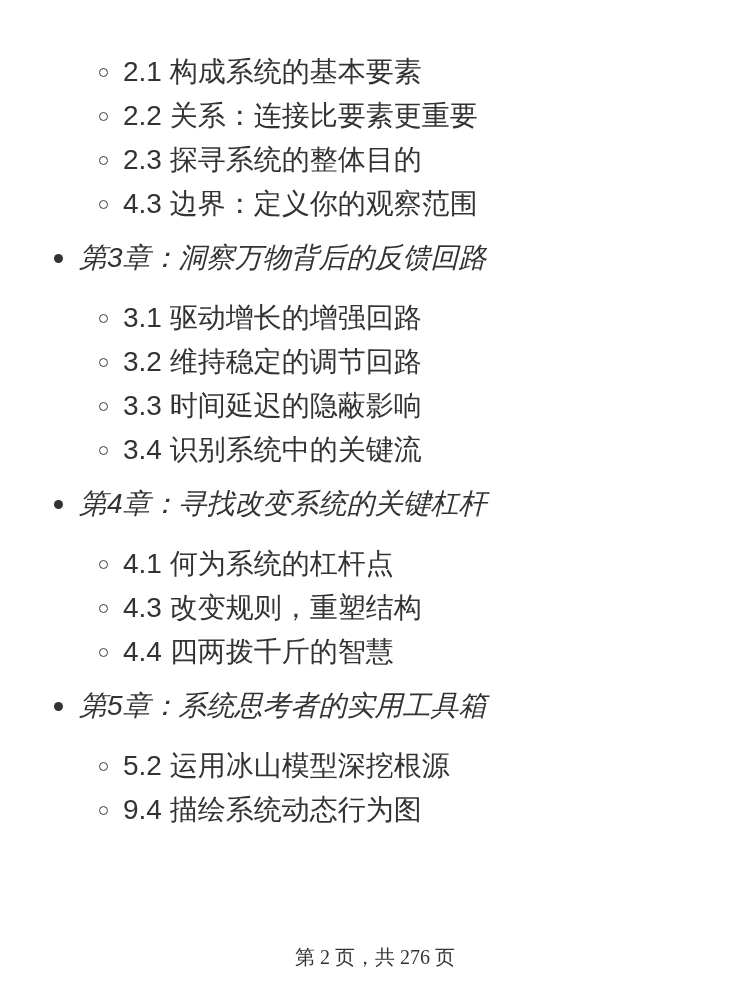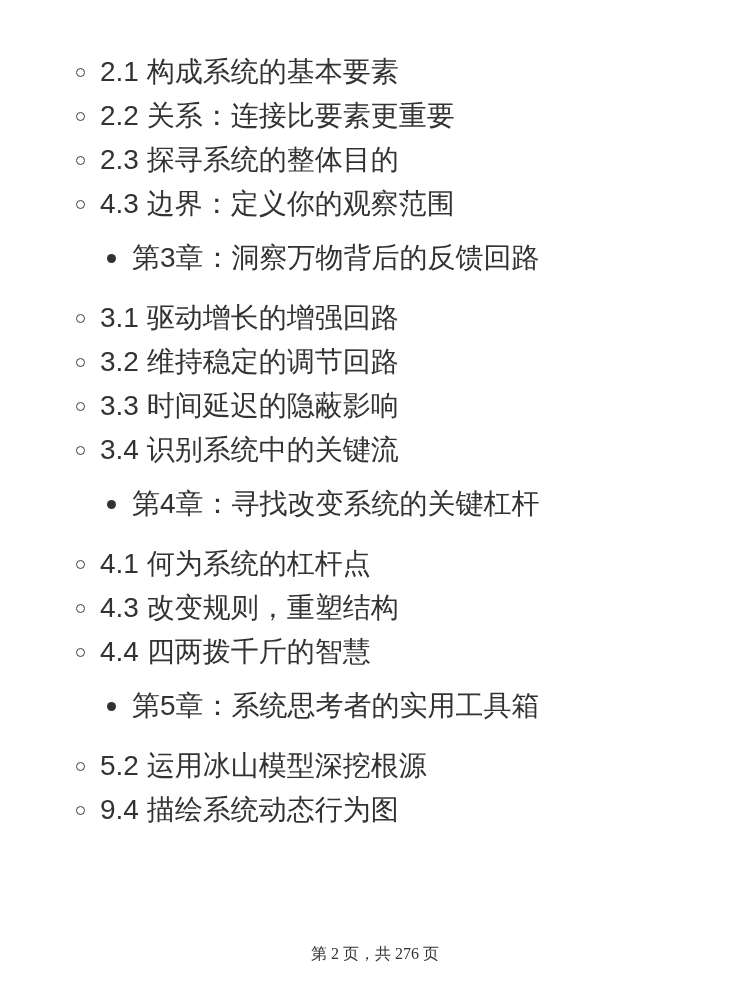--- a/index.html
+++ b/index.html
@@ -23,26 +23,27 @@
   ul.toc li {
     display: flex;
     align-items: center;
     line-height: 44px;
     height: 44px;
     font-size: 28px;
     color: #333333;
     white-space: nowrap;
   }
   li.chapter-row {
-    padding-left: 107px;
+    padding-left: 54px;
     margin-top: 10px;
     margin-bottom: 16px;
+    font-style: italic;
   }
   li.sub-row {
-    padding-left: 76px;
+    padding-left: 99px;
   }
   .bullet-filled {
     flex: 0 0 auto;
     width: 9px;
     height: 9px;
     border-radius: 50%;
     background: #333333;
     margin-right: 16px;
   }
   .bullet-hollow {
@@ -58,21 +59,21 @@
   .label {
     display: inline-block;
   }
   .footer {
     position: absolute;
     top: 944px;
     left: 0;
     width: 100%;
     text-align: center;
     font-family: "Liberation Serif", "DejaVu Serif", serif;
-    font-size: 16px;
+    font-size: 20px;
     color: #333333;
   }
 </style>
 </head>
 <body>
 
 <div class="page">
   <ul class="toc" id="toc-list">
       <li class="sub-row">
         <span class="bullet-hollow"></span>

